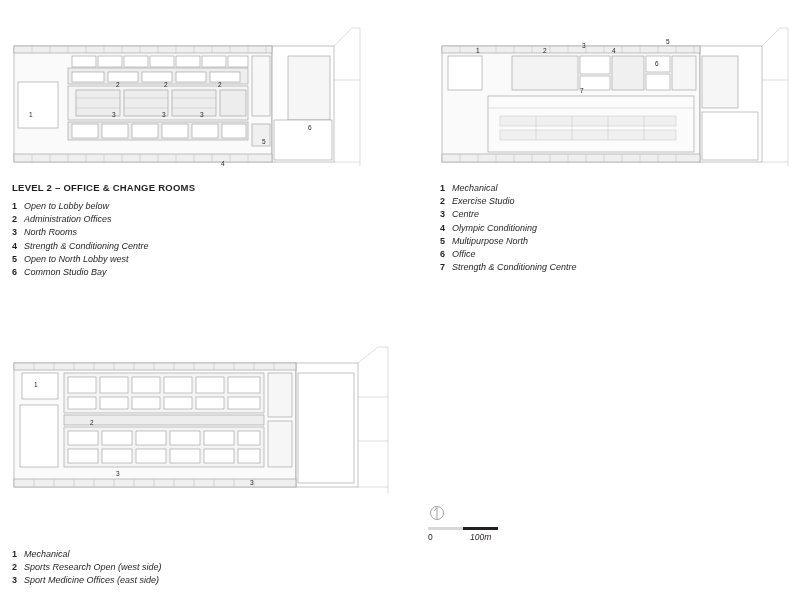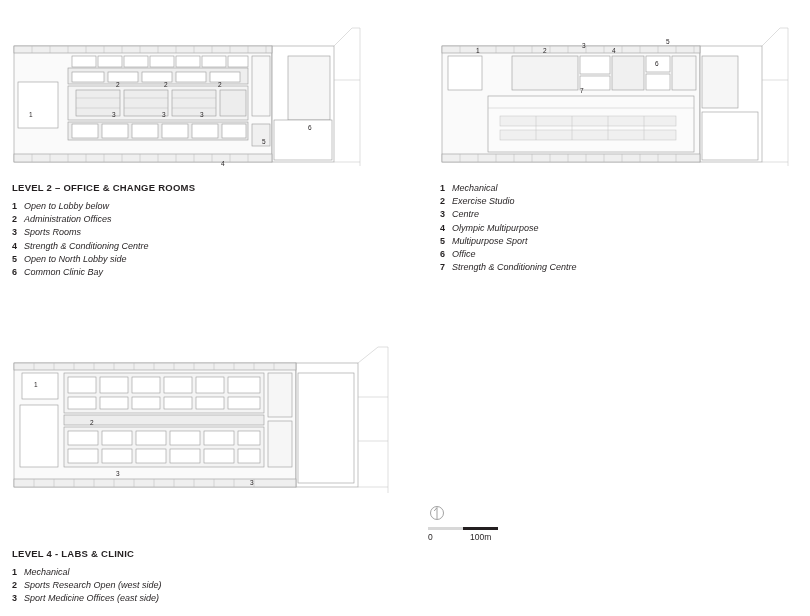--- a/index.html
+++ b/index.html
@@ -88,21 +88,21 @@
   }
   .seg-a { left: 0;    width: 35px; background: #d8d8d8; }
   .seg-b { left: 35px; width: 35px; background: #231f20; }
   .scalebar .tick-label {
     position: absolute;
     top: 27px;
     font-size: 8.5px;
     color: #231f20;
   }
   .tl-0   { left: 0px; }
-  .tl-100 { left: 42px; }
+  .tl-100 { left: 42px; font-style: italic; }
 </style>
 </head>
 <body>
 
 <div class="panel" style="left:12px; top:20px;">
   <div class="plan">
     <svg width="350" height="155" viewBox="0 0 350 155">
       <g stroke="#9a9a9a" stroke-width="0.6" fill="none">
 
         <rect x="2" y="26" width="258" height="116" fill="#fafafa"></rect>
@@ -226,33 +226,33 @@
     <li class="legend-row">
       <span class="legend-num">1</span>
       <span class="legend-label">Open to Lobby below</span>
     </li>
     <li class="legend-row">
       <span class="legend-num">2</span>
       <span class="legend-label">Administration Offices</span>
     </li>
     <li class="legend-row">
       <span class="legend-num">3</span>
-      <span class="legend-label">Sports Rooms</span>
+      <span class="legend-label">North Rooms</span>
     </li>
     <li class="legend-row">
       <span class="legend-num">4</span>
       <span class="legend-label">Strength &amp; Conditioning Centre</span>
     </li>
     <li class="legend-row">
       <span class="legend-num">5</span>
-      <span class="legend-label">Open to North Lobby side</span>
+      <span class="legend-label">Open to North Lobby west</span>
     </li>
     <li class="legend-row">
       <span class="legend-num">6</span>
-      <span class="legend-label">Common Clinic Bay</span>
+      <span class="legend-label">Common Studio Bay</span>
     </li>
   </ul>
 </div>
 
 <div class="panel" style="left:440px; top:20px;">
   <div class="plan">
     <svg width="350" height="155" viewBox="0 0 350 155">
       <g stroke="#9a9a9a" stroke-width="0.6" fill="none">
         <rect x="2" y="26" width="258" height="116" fill="#fafafa"></rect>
         <rect x="260" y="26" width="62" height="116" fill="#ffffff"></rect>
@@ -341,25 +341,25 @@
     <li class="legend-row">
       <span class="legend-num">2</span>
       <span class="legend-label">Exercise Studio</span>
     </li>
     <li class="legend-row">
       <span class="legend-num">3</span>
       <span class="legend-label">Centre</span>
     </li>
     <li class="legend-row">
       <span class="legend-num">4</span>
-      <span class="legend-label">Olympic Multipurpose</span>
+      <span class="legend-label">Olympic Conditioning</span>
     </li>
     <li class="legend-row">
       <span class="legend-num">5</span>
-      <span class="legend-label">Multipurpose Sport</span>
+      <span class="legend-label">Multipurpose North</span>
     </li>
     <li class="legend-row">
       <span class="legend-num">6</span>
       <span class="legend-label">Office</span>
     </li>
     <li class="legend-row">
       <span class="legend-num">7</span>
       <span class="legend-label">Strength &amp; Conditioning Centre</span>
     </li>
   </ul>
@@ -455,21 +455,20 @@
         <text x="22" y="42">1</text>
         <text x="78" y="80">2</text>
         <text x="104" y="131">3</text>
         <text x="238" y="140">3</text>
       </g>
     </svg>
   </div>
 </div>
 
 <div class="panel" style="left:12px; top:548px; width:300px;">
-  <div class="legend-title">LEVEL 4 - LABS &amp; CLINIC</div>
   <ul class="legend-list">
     <li class="legend-row">
       <span class="legend-num">1</span>
       <span class="legend-label">Mechanical</span>
     </li>
     <li class="legend-row">
       <span class="legend-num">2</span>
       <span class="legend-label">Sports Research Open (west side)</span>
     </li>
     <li class="legend-row">

